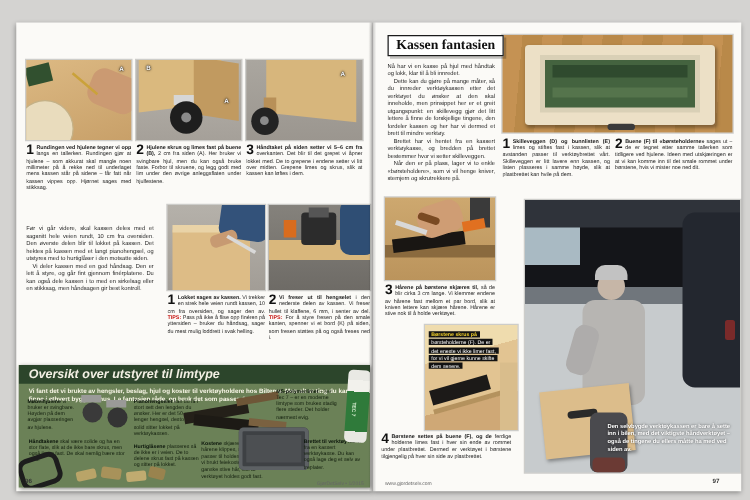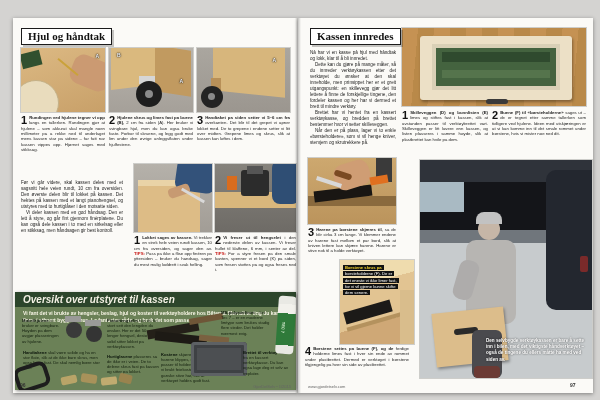--- a/index.html
+++ b/index.html
@@ -35,21 +35,20 @@
   .strips span{background:#121212;padding:0 2px;-webkit-box-decoration-break:clone;box-decoration-break:clone}
   .strips .y{color:#f2d02c;font-weight:bold}
   .strips .w{color:#fff}
   .bigcap{position:absolute;left:66px;top:178px;width:100px;color:#fff;font-weight:bold;font-size:4.6px;line-height:1.35;text-shadow:0 0 2px rgba(0,0,0,.8);z-index:4}
 </style>
 </head>
 <body>
 
 <div class="page l">
 
-  <div class="hbox" style="left:8px;top:10px">Hjul og håndtak</div>
 
   <div class="photo" style="left:8px;top:30px;width:84px;height:64px;background:linear-gradient(160deg,#dcb983,#c8a069)">
     <div class="shape" style="left:-8px;bottom:-14px;width:46px;height:46px;border-radius:50%;background:#e9dcbd;border:1px solid #c4b187"></div>
     <div class="shape" style="left:0;top:4px;width:20px;height:15px;background:#31502f;transform:rotate(-14deg)"></div>
     <div class="shape" style="right:-6px;top:10px;width:40px;height:30px;border-radius:10px;background:#cb9a72;transform:rotate(22deg)"></div>
     <div class="shape" style="left:34px;top:18px;width:26px;height:2px;background:#caa23a;transform:rotate(40deg)"></div>
     <span class="tag" style="right:6px;top:5px">A</span>
   </div>
   <div class="photo" style="left:96px;top:30px;width:84px;height:64px;background:linear-gradient(180deg,#b8b4ad,#a5a099)">
     <div class="shape" style="left:2px;top:-4px;width:66px;height:42px;background:#dab97e;transform:skewY(-7deg)"></div>
@@ -114,21 +113,21 @@
   <div class="cap" style="left:202px;top:217px;width:81px;height:50px">
     <span class="num">2</span>
     <span class="lead">Vi freser ut til hengselet</span>
     <span>i den nederste delen av kassen. Vi freser hullet til klaffene, 6 mm, i senter av del.</span>
     <span class="tipsl">TIPS:</span>
     <span>For å styre fresen på den smale kanten, spenner vi et bord (K) på siden, som fresen støttes på og også freses ned i.</span>
   </div>
 
   <div class="gbox">
     <div class="gbar">
-      <span class="gtitle">Oversikt over utstyret til kassen</span>
+      <span class="gtitle">Oversikt over utstyret til limtype</span>
     </div>
     <div class="gintro">Vi fant det vi brukte av hengsler, beslag, hjul og koster til verktøyholdere hos Biltema. Men alt er ting du kan finne i ethvert byggvarehus. La fantasien råde, og bruk det som passer deg.</div>
 
     <div class="gitem" style="left:7px;top:26px;width:40px">
       <b>Møbelhjulene</b>
       <span>vi bruker er svingbare. Høyden på dem avgjør plasseringen av hjulene.</span>
     </div>
     <div class="shape" style="left:48px;top:22px;width:42px;height:32px">
       <div class="shape" style="left:2px;top:2px;width:16px;height:6px;background:#9a9a98"></div>
       <div class="shape" style="left:3px;top:8px;width:16px;height:16px;border-radius:50%;background:#3a3a3a"></div>
@@ -177,21 +176,21 @@
       <span style="position:absolute;left:4px;top:26px;color:#dff2d8;font-size:4px;font-weight:bold;writing-mode:vertical-rl">TEC 7</span>
     </div>
   </div>
 
   <div class="pnum" style="left:7px;top:364px">96</div>
   <div class="foot" style="left:160px;top:366px;width:118px;text-align:right">GjørDetSelv  •  1/2015</div>
 </div>
 
 <div class="page r">
 
-  <div class="hbox" style="left:12px;top:10px">Kassen innredes</div>
+  <div class="hbox" style="left:12px;top:10px">Kassen fantasien</div>
 
   <div class="bodycol" style="left:12px;top:32px;width:86px;height:112px">
     <p>Nå har vi en kasse på hjul med håndtak og lokk, klar til å bli innredet.</p>
     <p>Dette kan du gjøre på mange måter, så du innreder verktøykassen etter det verktøyet du ønsker at den skal inneholde, men prinsippet her er et greit utgangspunkt: en skillevegg gjør det litt lettere å finne de forskjellige tingene, den fordeler kassen og her har vi dermed et brett til mindre verktøy.</p>
     <p>Brettet har vi hentet fra en kassert verktøykasse, og bredden på brettet bestemmer hvor vi setter skilleveggen.</p>
     <p>Når den er på plass, lager vi to enkle «børsteholdere», som vi vil henge kniver, stemjern og skrutrekkere på.</p>
   </div>
 
   <div class="photo" style="left:104px;top:10px;width:184px;height:78px;background:repeating-linear-gradient(95deg,#c59253 0 16px,#b98949 16px 32px)">
     <div class="shape" style="left:18px;top:8px;width:152px;height:64px;background:#ece0c6;border-radius:3px;box-shadow:1px 2px 3px rgba(0,0,0,.35)"></div>

